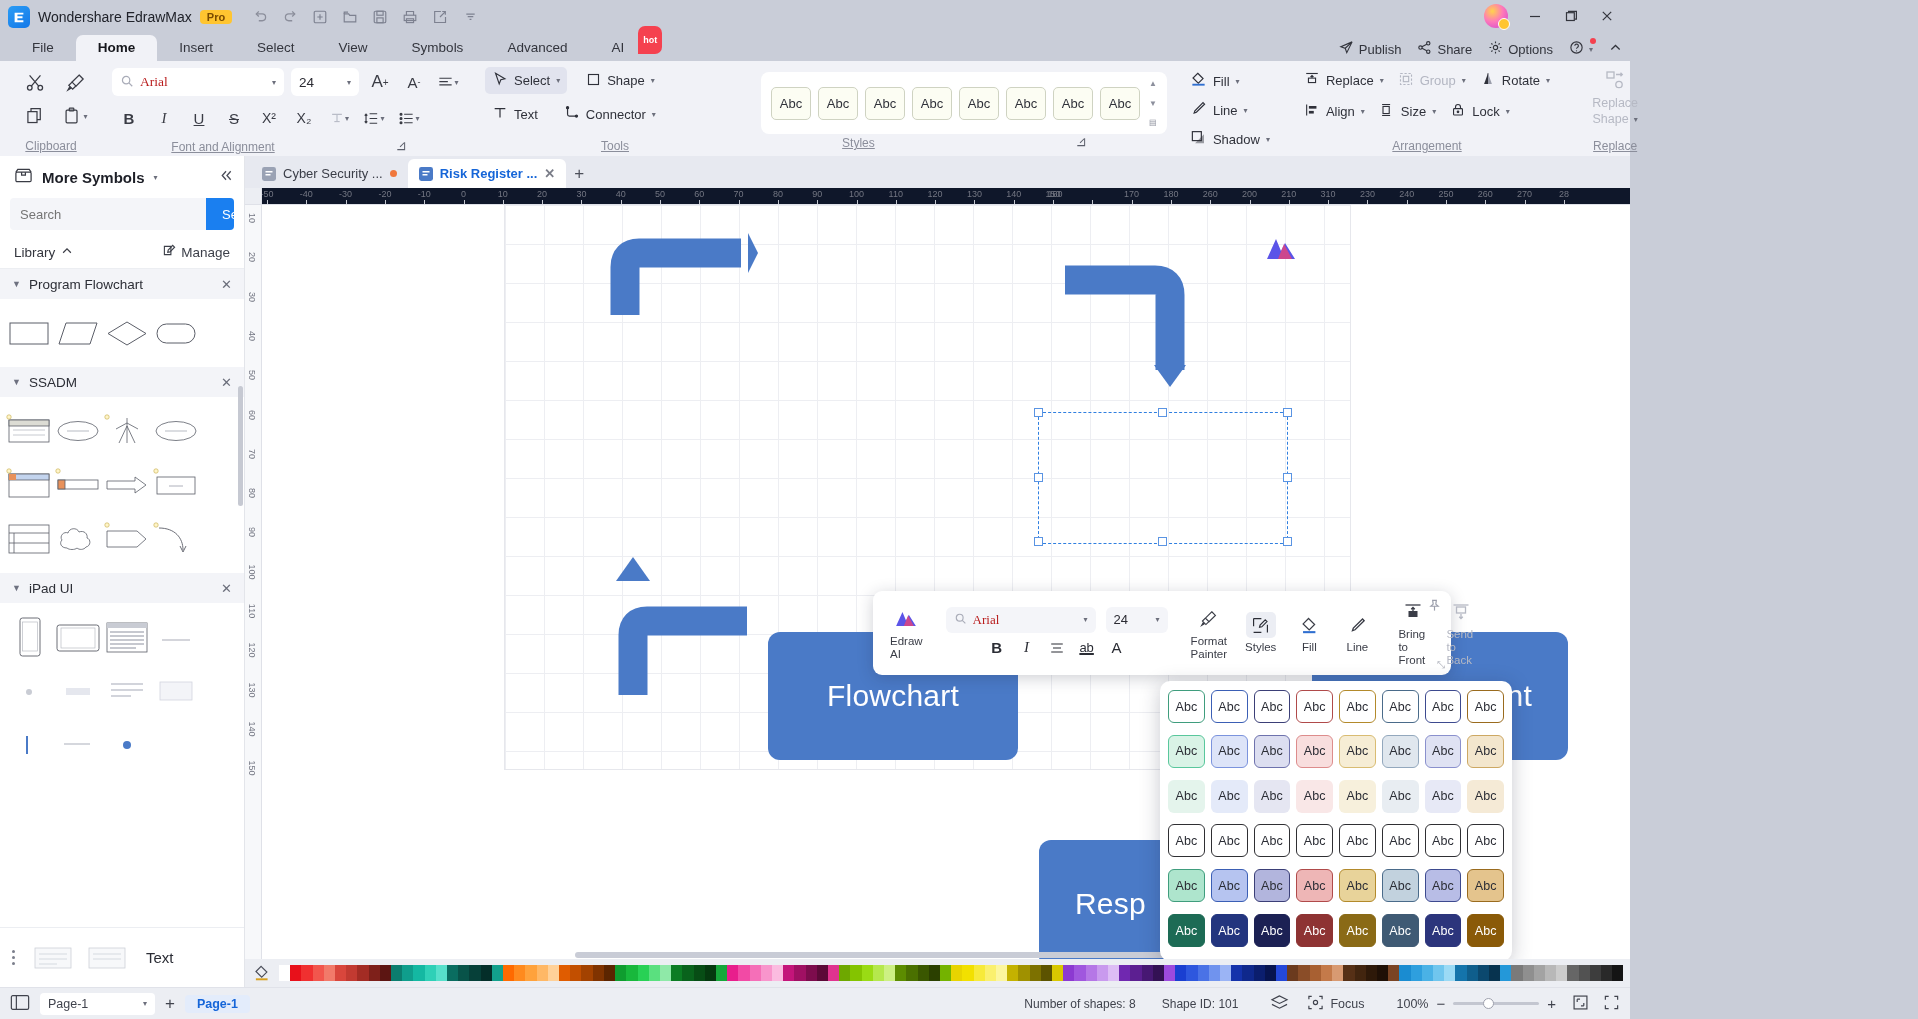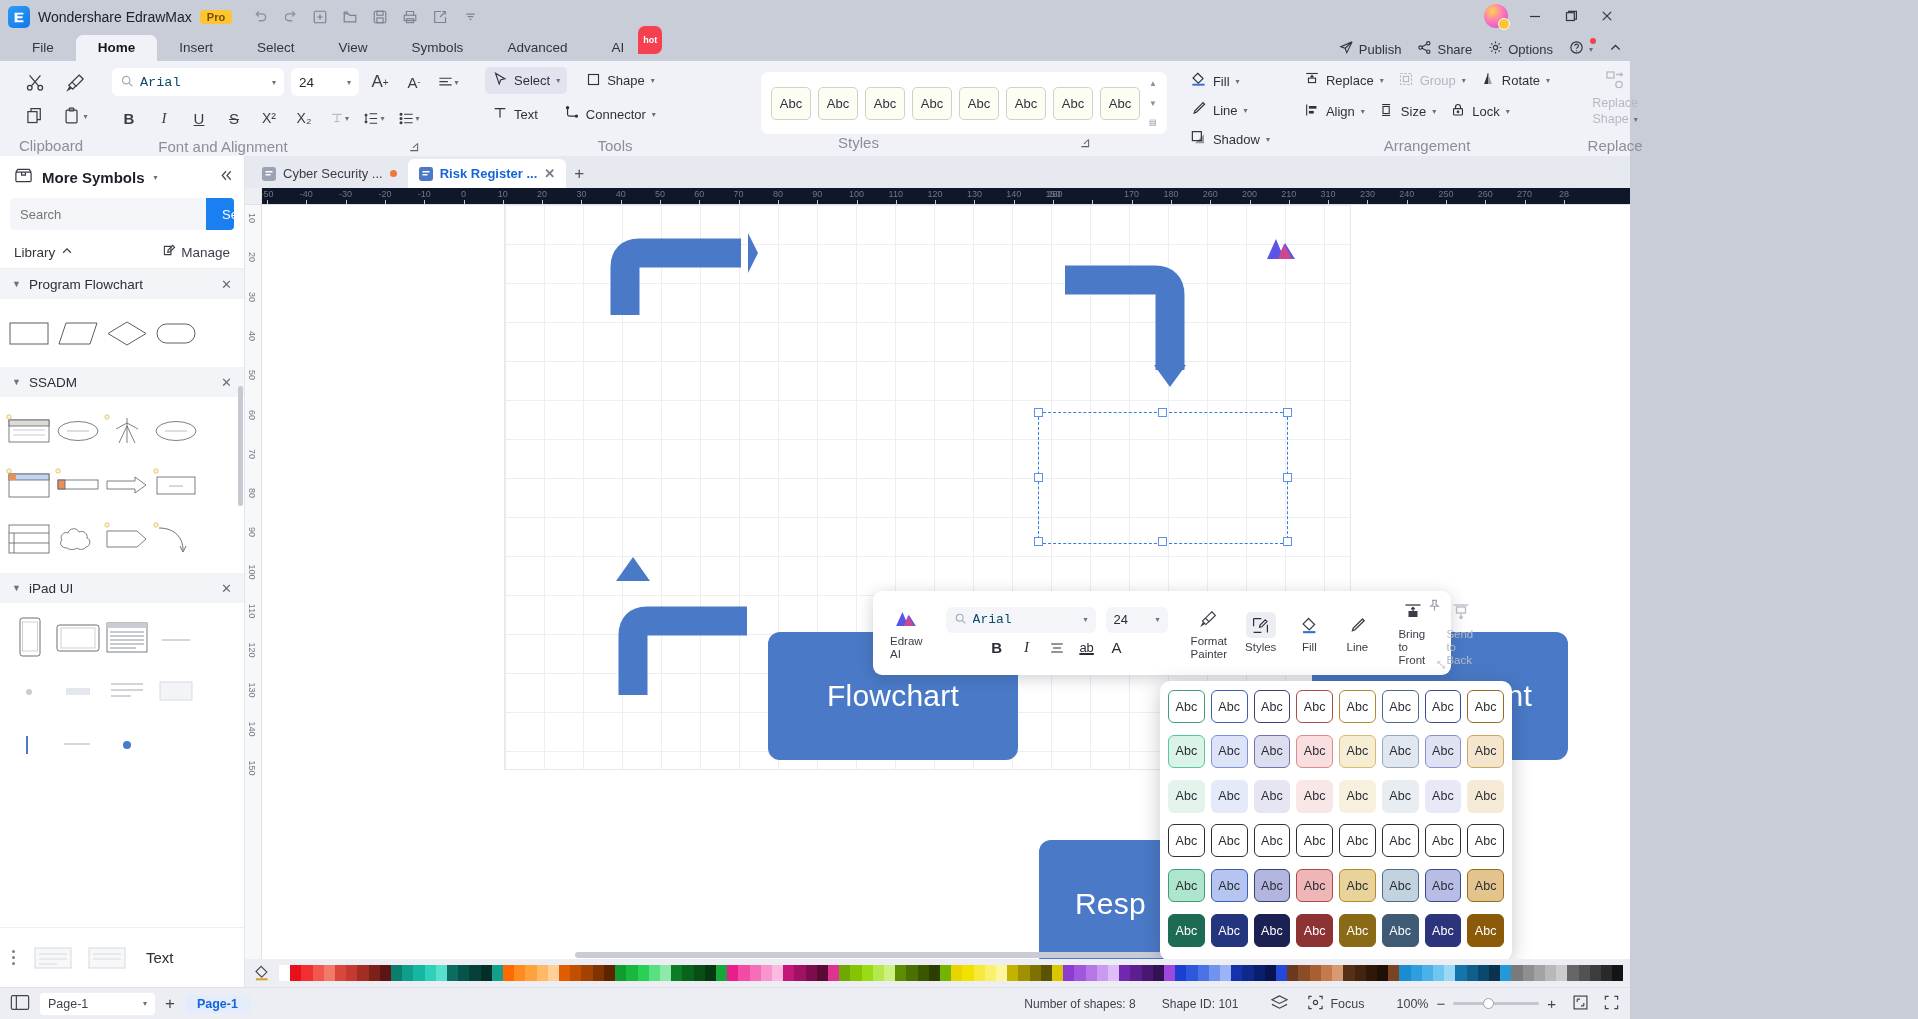--- a/index.html
+++ b/index.html
@@ -36,32 +36,32 @@
   .hot { position:absolute; top:-9px; right:-16px; background:#f5414f; color:#fff; font-size:9px; border-radius:7px 7px 7px 0; padding:1px 5px; font-weight:bold;}
   .menuright { position:absolute; right:8px; bottom:3px; display:flex; align-items:center; gap:16px; font-size:13px; color:#32343c;}
   .mr { display:flex; align-items:center; gap:5px; }
   .reddot{position:relative;}
   .reddot:after{content:"";position:absolute;top:-2px;right:-3px;width:6px;height:6px;border-radius:50%;background:#f5414f;}
 
   
   .ribbon { background:#f1f2f7; height:95px; display:flex; align-items:stretch; flex:0 0 95px; position:relative;}
   .grp { display:flex; flex-direction:column; position:relative; padding:6px 0 0 0; }
   .grp-body { display:flex; align-items:flex-start; flex:1; padding:0 10px; }
-  .grp-label { font-size:15px; color:#8b8e9b; text-align:center; height:18px; line-height:16px; }
+  .grp-label { font-size:12px; color:#8b8e9b; text-align:center; height:18px; line-height:16px;text-decoration:underline; }
   .sep { width:1px; background:#dcdee8; margin:8px 0 20px 0; }
   .vstack { display:flex; flex-direction:column; gap:4px; }
   .hstack { display:flex; align-items:center; }
   .icobtn { width:34px;height:30px;display:flex;align-items:center;justify-content:center;border-radius:5px;color:#3a3c45;}
   .icobtn.dis { color:#b9bcc7; }
   .lbl-btn { display:flex; align-items:center; gap:6px; padding:4px 7px; border-radius:5px; font-size:13px; color:#2f313a; white-space:nowrap;}
   .lbl-btn.sel { background:#e1e3ee; }
   .lbl-btn.dis { color:#b3b6c2; }
   .caret { font-size:8px; color:#6c6f7c; }
   .fontbox { display:flex; align-items:center; background:#fff; border-radius:6px; height:28px; width:172px; padding:0 8px; gap:6px; }
-  .fontbox input { border:0; outline:0; font-size:13.5px; width:100%; font-family:Liberation Mono, monospace; color:#0c4a6e; background:transparent;}
+  .fontbox input { border:0; outline:0; font-size:13.5px; width:100%; font-family:Liberation Serif, serif; color:#b91c1c; background:transparent;}
   .sizebox { display:flex; align-items:center; background:#fff; border-radius:6px; height:28px; width:68px; padding:0 8px; margin-left:7px;}
   .sizebox input { border:0; outline:0; font-size:13.5px; width:100%; font-family:"Liberation Sans",sans-serif; color:#2b2b33;background:transparent;}
 
   
   .gallery { background:#fff; border-radius:8px; margin:5px 6px 0 6px; padding:6px 4px; display:flex; align-items:center; height:62px;}
   .gal-grid { display:flex; gap:7px; padding:0 6px;}
   .abc-rib { width:40px;height:33px;border:1px solid #cfd3c2;border-radius:5px;background:#fcfdf3;display:flex;align-items:center;justify-content:center;font-size:13px;color:#30323a;}
   .gal-scroll { display:flex; flex-direction:column; justify-content:space-between; height:48px; padding:0 6px 0 3px; color:#8c8f9c; font-size:8px;}
 
   .bigbtn { display:flex; flex-direction:column; align-items:center; justify-content:center; width:76px; color:#b6b9c4; font-size:12.5px; gap:2px;}

